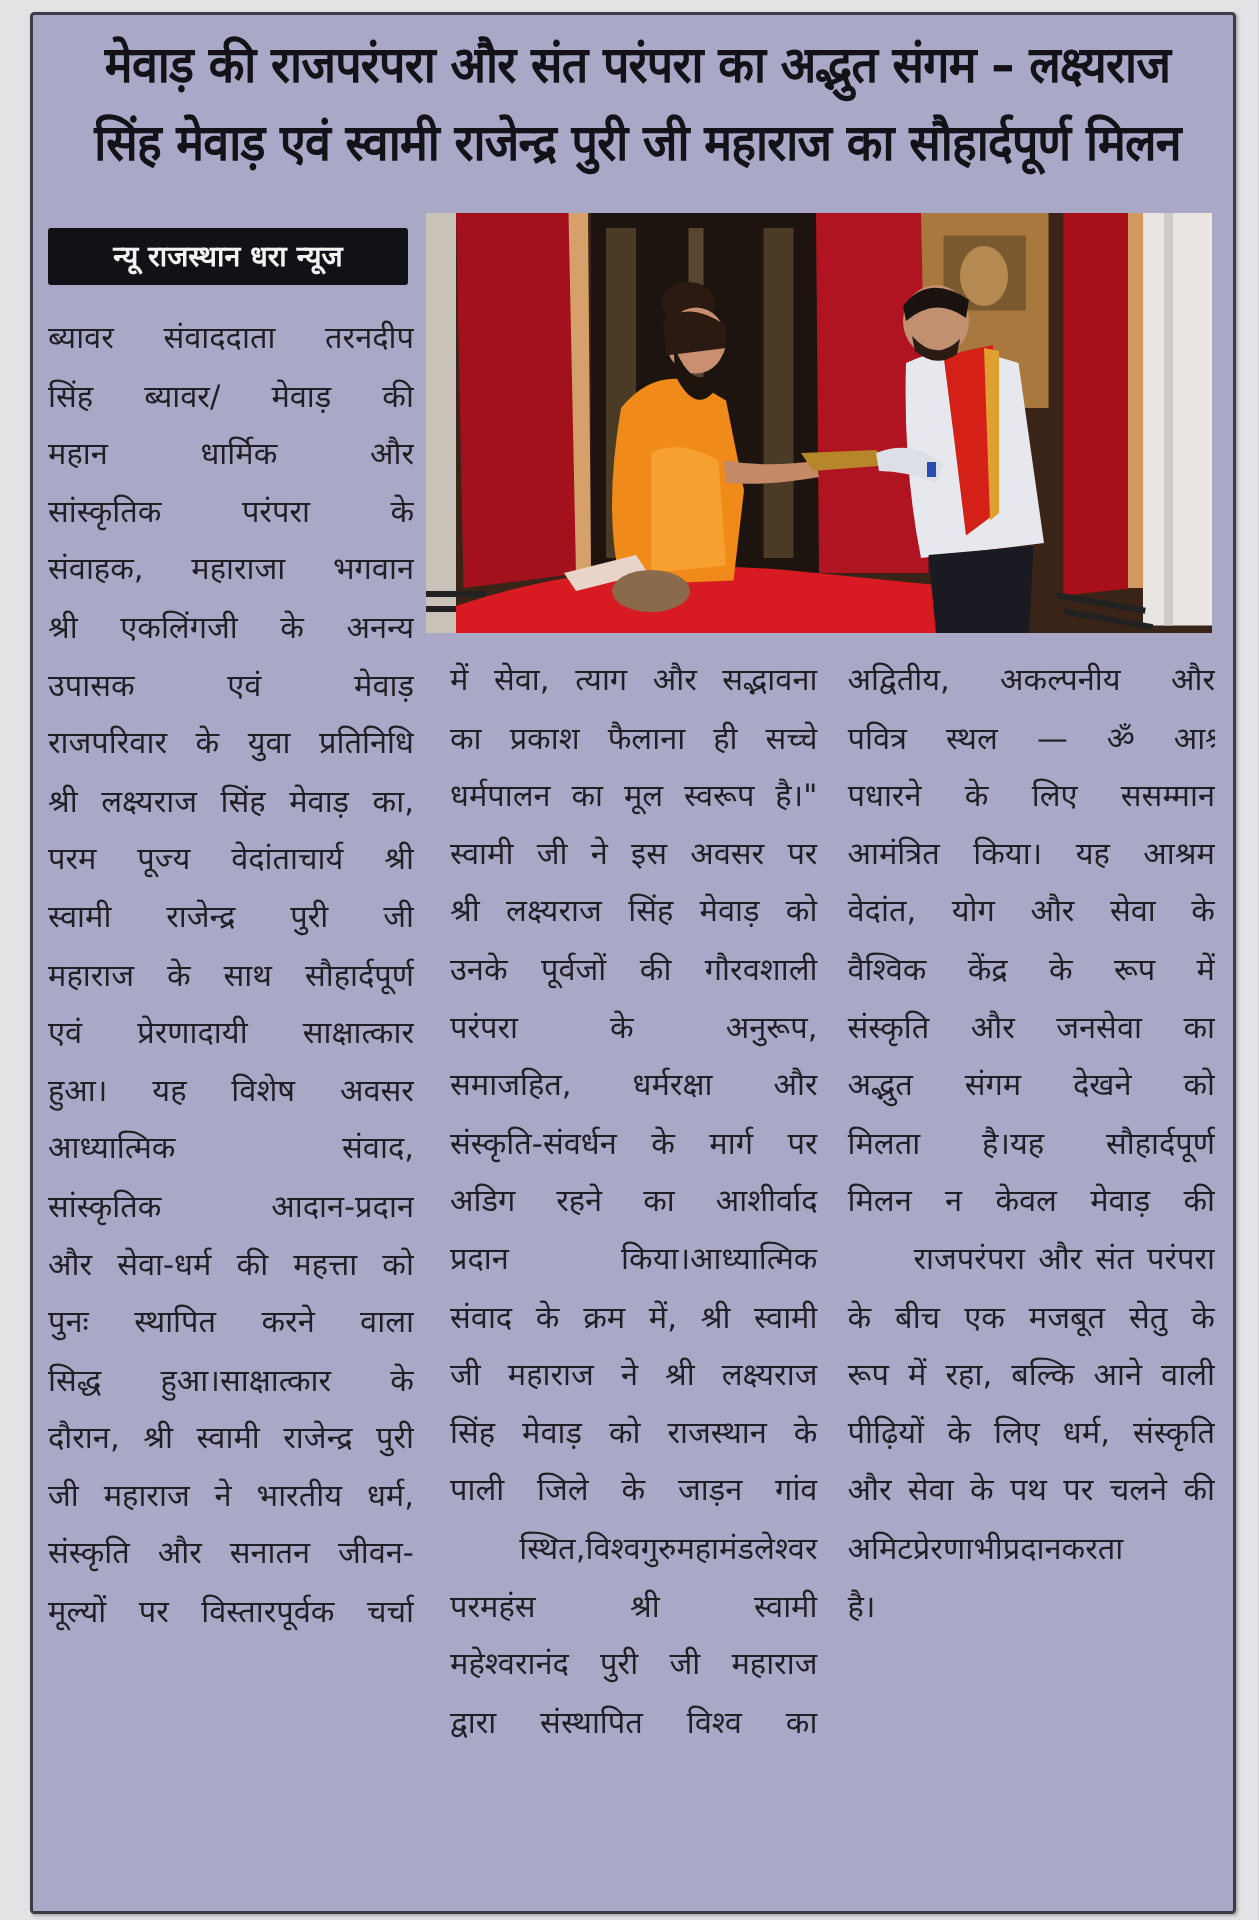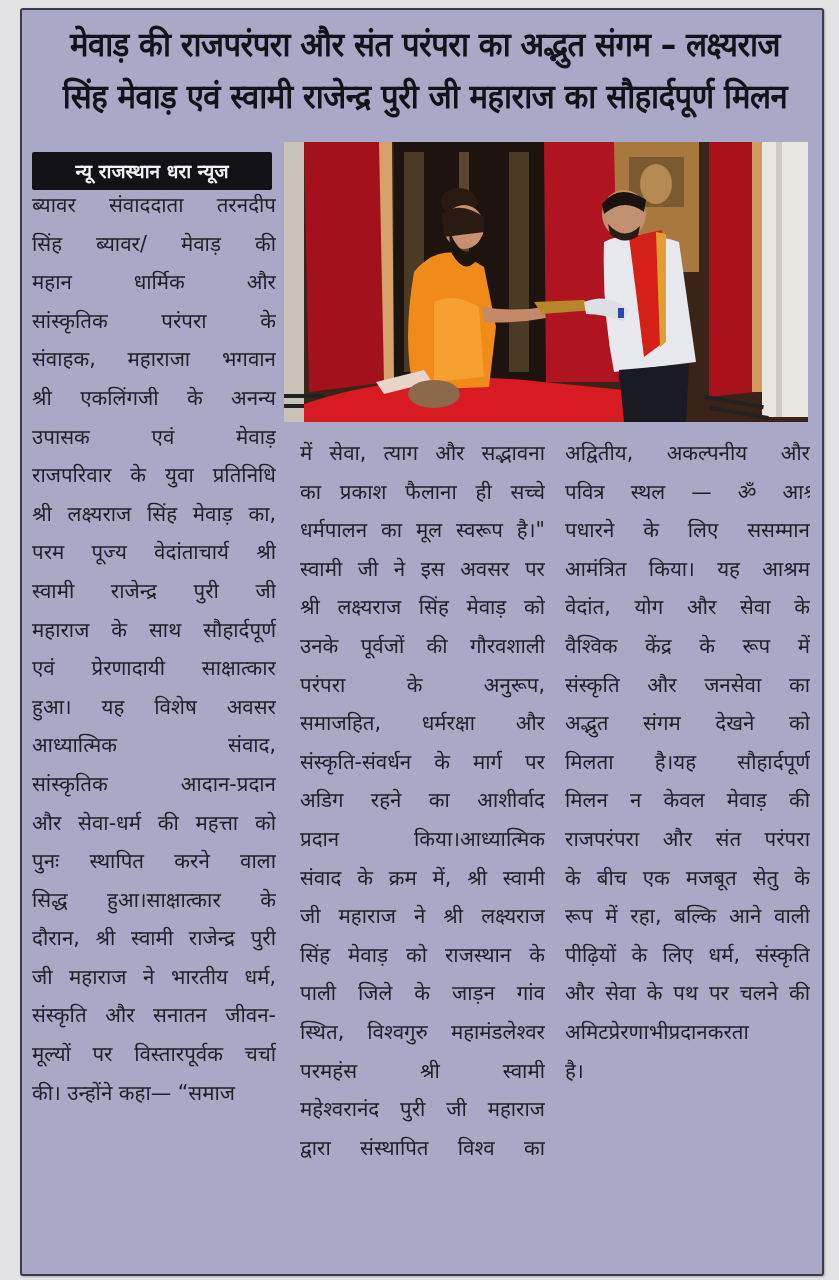--- a/index.html
+++ b/index.html
@@ -50,21 +50,21 @@
     .col {
       position: absolute;
       font-size: 20.5px;
       line-height: 38.6px;
       color: #1f1f26;
       text-align: justify;
       text-align-last: justify;
     }
     .col .ln { display: block; white-space: nowrap; height: 38.6px; overflow: hidden; }
     .col .ln.last { text-align-last: left; }
-    .col-left  { left: 10px;  top: 176px; width: 244px; }
+    .col-left  { left: 10px;  top: 196px; width: 244px; }
     .col-mid   { left: 278px; top: 424px; width: 245px; }
     .col-right { left: 543px; top: 424px; width: 245px; }
     .jl { display: flex; justify-content: space-between; }
   </style>
 </head>
 <body>
 
 <div class="panel">
 
   <div class="headline">
@@ -262,21 +262,20 @@
         <span>और</span>
         <span>सनातन</span>
         <span>जीवन-</span>
       </span>
     <span class="ln" style="display: flex; justify-content: space-between;">
         <span>मूल्यों</span>
         <span>पर</span>
         <span>विस्तारपूर्वक</span>
         <span>चर्चा</span>
       </span>
-    <span class="ln last">की। उन्होंने कहा— “समाज</span>
   </div>
 
   <div class="col col-mid">
     <span class="ln" style="display: flex; justify-content: space-between;">
         <span>में</span>
         <span>सेवा,</span>
         <span>त्याग</span>
         <span>और</span>
         <span>सद्भावना</span>
       </span>
@@ -363,21 +362,21 @@
         <span>राजस्थान</span>
         <span>के</span>
       </span>
     <span class="ln" style="display: flex; justify-content: space-between;">
         <span>पाली</span>
         <span>जिले</span>
         <span>के</span>
         <span>जाड़न</span>
         <span>गांव</span>
       </span>
-    <span class="ln" style="display: flex; justify-content: space-between;">
+    <span class="ln" style="display: flex; justify-content: flex-end;">
         <span>स्थित,</span>
         <span>विश्वगुरु</span>
         <span>महामंडलेश्वर</span>
       </span>
     <span class="ln" style="display: flex; justify-content: space-between;">
         <span>परमहंस</span>
         <span>श्री</span>
         <span>स्वामी</span>
       </span>
     <span class="ln" style="display: flex; justify-content: space-between;">
@@ -450,21 +449,21 @@
         <span>है।यह</span>
         <span>सौहार्दपूर्ण</span>
       </span>
     <span class="ln" style="display: flex; justify-content: space-between;">
         <span>मिलन</span>
         <span>न</span>
         <span>केवल</span>
         <span>मेवाड़</span>
         <span>की</span>
       </span>
-    <span class="ln" style="display: flex; justify-content: space-between;">
+    <span class="ln" style="display: flex; justify-content: space-between; margin-left: 44px;">
         <span>राजपरंपरा</span>
         <span>और</span>
         <span>संत</span>
         <span>परंपरा</span>
       </span>
     <span class="ln" style="display: flex; justify-content: space-between;">
         <span>के</span>
         <span>बीच</span>
         <span>एक</span>
         <span>मजबूत</span>

